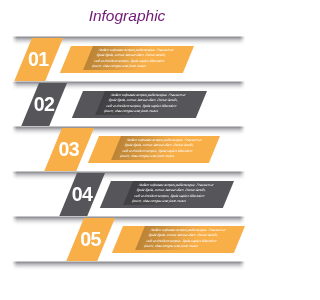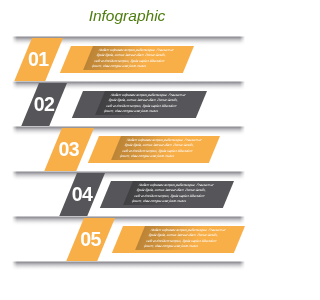--- a/index.html
+++ b/index.html
@@ -2,21 +2,21 @@
 <html><head>
 <meta charset="utf-8">
 <title>Infographic</title>
 <style>
   html,body{margin:0;padding:0;}
   body{width:257px;height:300px;background:#ffffff;overflow:hidden;
        font-family:"Liberation Sans",sans-serif;}
   .page{position:relative;width:257px;height:300px;background:#fff;overflow:hidden;}
 
     .title{position:absolute;left:-1.5px;top:6.6px;width:257px;text-align:center;
-         font-style:italic;font-size:15.5px;color:#4d7c0f;}
+         font-style:italic;font-size:15.5px;color:#701a75;}
 
   
   .sep{position:absolute;left:12px;width:233px;height:9px;
   background:linear-gradient(to bottom,
     rgba(140,140,146,0) 0%,
     rgba(140,140,146,1) 11%,
     rgba(150,150,156,0.93) 22%,
     rgba(150,150,156,0.70) 33%,
     rgba(150,150,156,0.52) 44%,
     rgba(150,150,156,0.36) 56%,

